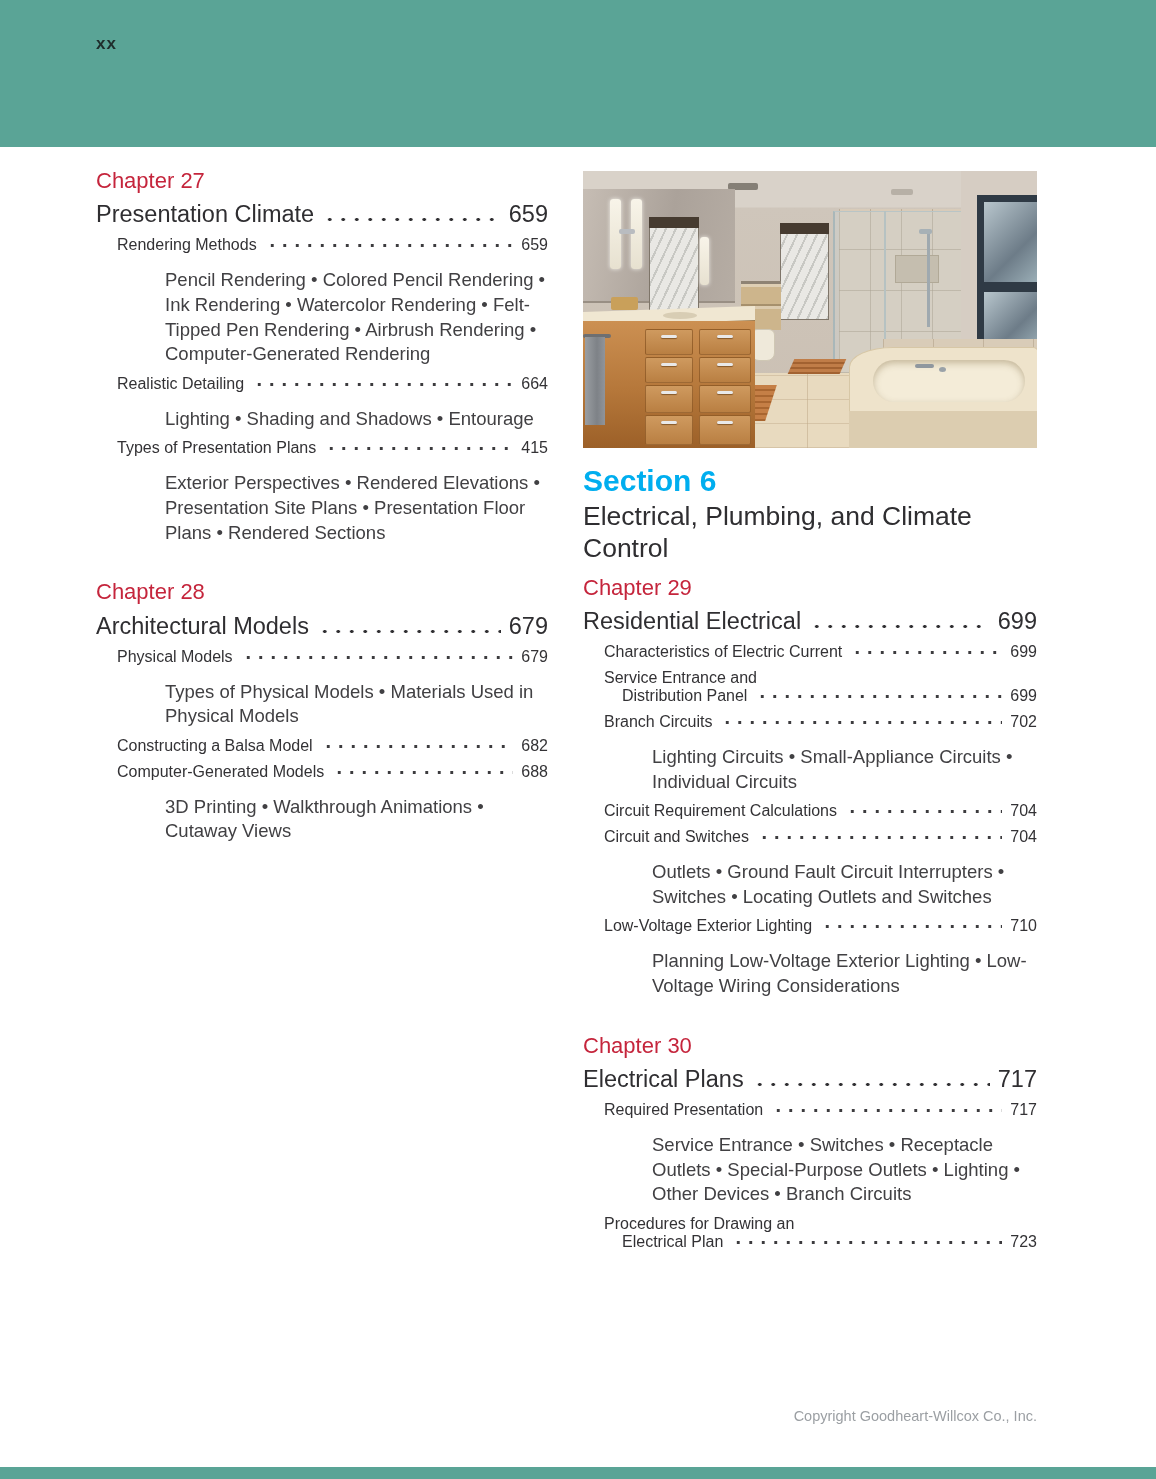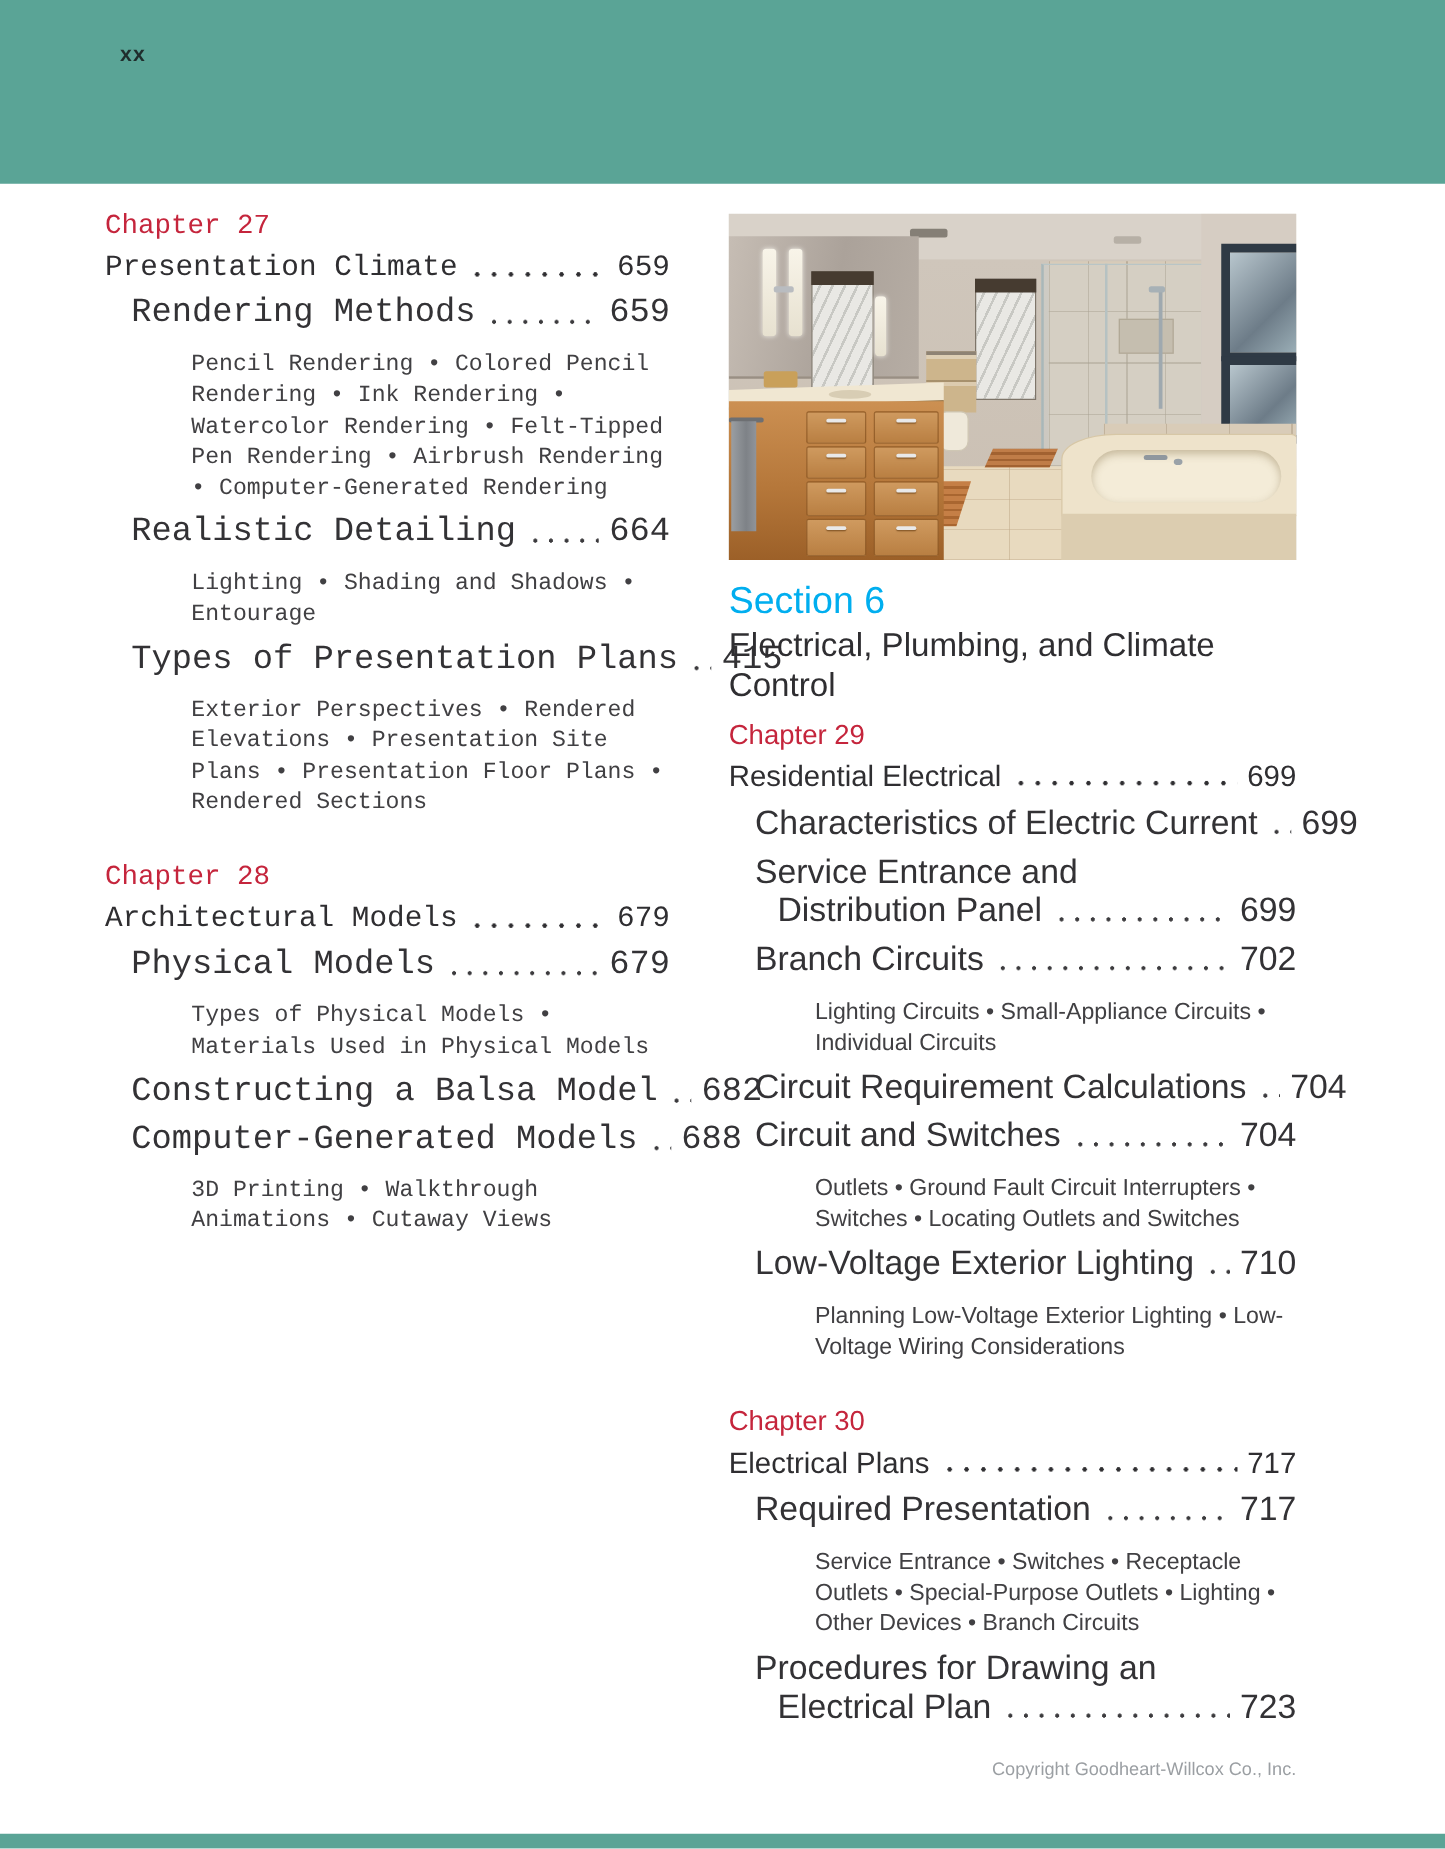--- a/index.html
+++ b/index.html
@@ -7,43 +7,43 @@
         font-family:"Liberation Sans", sans-serif;color:#38373a;}
 
   
   .band-top{position:absolute;left:0;top:0;width:1156px;height:147px;background:#5aa496;}
   .band-bottom{position:absolute;left:0;bottom:0;width:1156px;height:12px;background:#5aa496;}
   .folio{position:absolute;left:96px;top:34px;font-size:17px;font-weight:bold;
          letter-spacing:1px;color:#1f2d2c;}
 
   
   .col{position:absolute;top:168px;}
-  .col-left{left:84px;width:452px;font-family:Liberation Mono, monospace;}
+  .col-left{left:96px;width:452px;}
   .col-right{left:583px;top:171px;width:454px;}
 
   
   .ch-label{color:#c5253c;font-size:22px;line-height:1.2;margin:0 0 7px 0;}
   .chapter + .chapter{margin-top:34px;}
   .row{display:flex;align-items:baseline;}
   .row .t{white-space:nowrap;}
   .row .pg{white-space:nowrap;}
   .ch-title-row{font-size:23.5px;color:#2f2e31;margin:0 0 8px 0;}
   .entry{margin:0 0 8px 0;}
-  .e-row{font-size:27px;color:#333235;padding-left:21px;align-items:center;}
+  .e-row{font-size:16px;color:#333235;padding-left:21px;align-items:center;}
   .e-row.second{padding-left:39px;}
   .details{font-size:18.5px;line-height:24.6px;color:#414043;padding-left:69px;margin-top:14px;}
   .leader{flex:1 1 auto;min-width:18px;margin:0 8px 0 9px;align-self:stretch;
           background-image:radial-gradient(circle,#3c3b3e 1.45px,rgba(0,0,0,0) 1.7px);
           background-size:12.5px 5px;background-repeat:repeat-x;
           background-position:left calc(100% - 6px);}
   .ch-title-row .leader{background-image:radial-gradient(circle,#2f2e31 1.6px,rgba(0,0,0,0) 1.85px);
           background-size:13.5px 5px;}
 
   
-  .sec-label{color:#00aeef;font-weight:normal;font-size:30px;line-height:1.1;margin:16px 0 4px 0;}
+  .sec-label{color:#00aeef;font-weight:bold;font-size:30px;line-height:1.1;margin:16px 0 4px 0;}
   .sec-title{color:#2f2e31;font-size:26.5px;line-height:1.2;margin:0 0 10px 0;}
 
   
   .copyright{position:absolute;top:1408px;right:119px;font-size:14.5px;color:#9b9fa3;}
 
   
   .photo{position:relative;width:454px;height:277px;overflow:hidden;
          background:linear-gradient(180deg,#d9d2c9 0px,#d9d2c9 36px,#cfc6bb 37px,#cabfb2 100%);}
   .photo *{position:absolute;}
   .ph-vent1{left:145px;top:12px;width:30px;height:7px;background:#857f76;border-radius:2px;}

